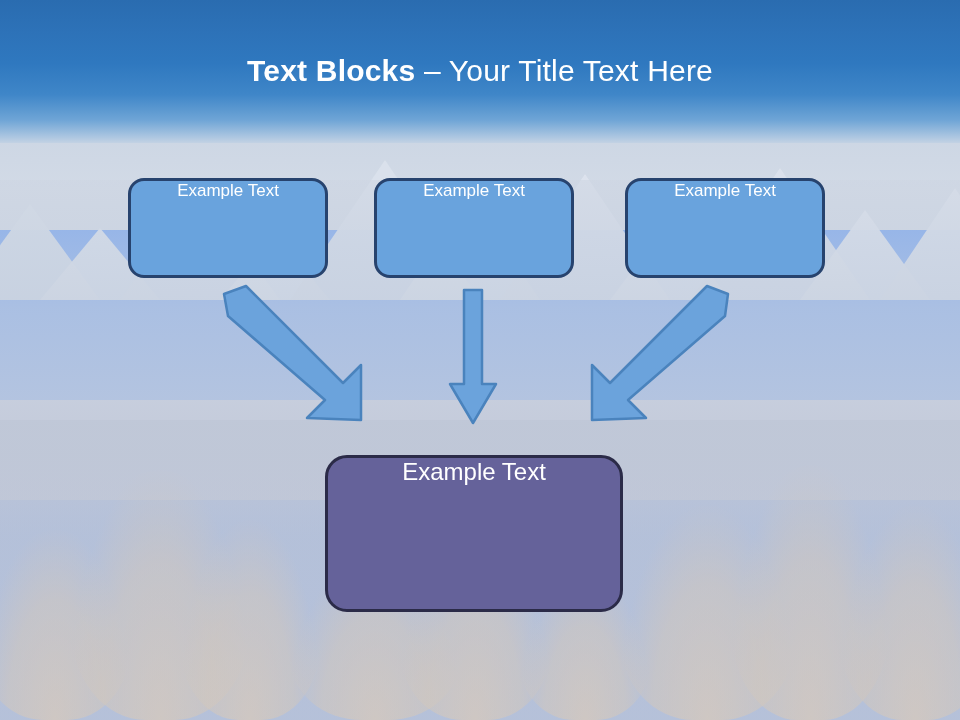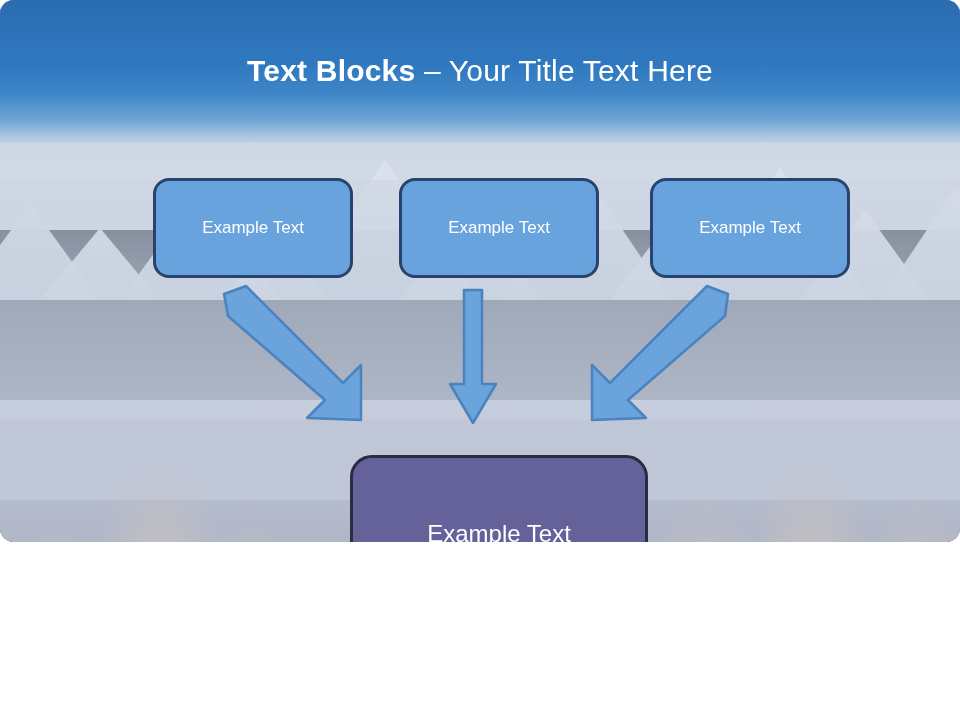--- a/index.html
+++ b/index.html
@@ -9,25 +9,24 @@
     background: #ffffff;
   }
   body {
     font-family: "Liberation Sans", sans-serif;
   }
 
   
   #slide {
     position: relative;
     width: 960px;
-    height: 542px;
+    height: 720px;
     overflow: hidden;
-    background: #0f172a;
+    background: #3b82f6;
     user-select: none;
-    border-radius: 14px;
   }
 
   
   .bg-layer {
     position: absolute;
     left: 0; top: 0;
     width: 960px; height: 720px;
   }
 
   
@@ -121,27 +120,26 @@
     white-space: nowrap;
   }
   #slide-title .t-bold { font-weight: bold; }
   #slide-title .t-reg  { font-weight: normal; }
 
   
   .node {
     position: absolute;
     box-sizing: border-box;
     display: flex;
-    align-items: center;
+    align-items: flex-start;
     justify-content: center;
     color: #ffffff;
     text-align: center;
     border-radius: 16px;
     border: 3px solid #27436e;
-    margin-left: 25px;
   }
   .node-top {
     width: 200px;
     height: 100px;
     top: 178px;
     background: #69a3dd;
     font-size: 17px;
   }
   #node-top-1 { left: 128px; }
   #node-top-2 { left: 374px; }

